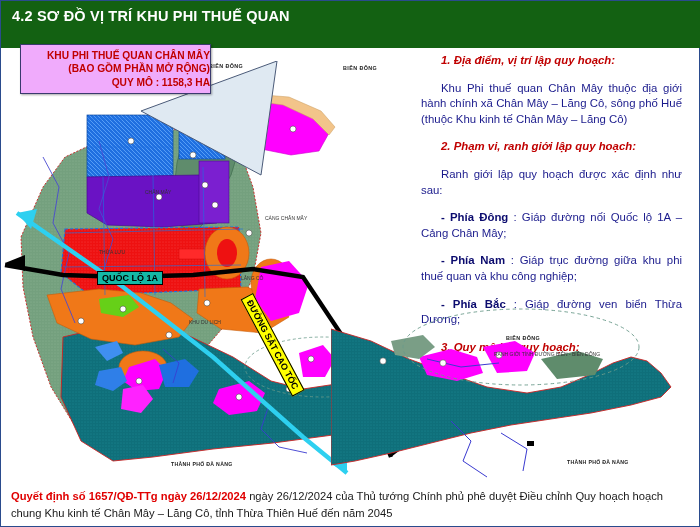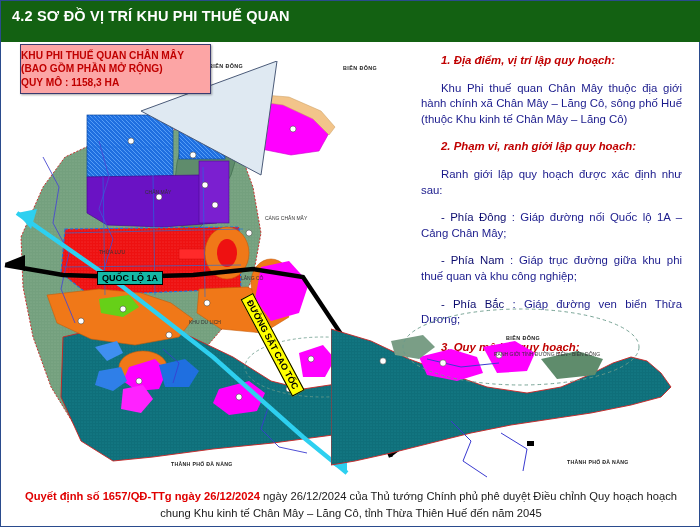--- a/index.html
+++ b/index.html
@@ -10,42 +10,42 @@
   }
   #slide{
     position:relative;width:700px;height:527px;
     background:#ffffff;
     border:1px solid #2a4b8d;
     box-sizing:border-box;
   }
 
   
   #header{
-    position:absolute;left:0;top:0;width:700px;height:41px;
+    position:absolute;left:0;top:0;width:700px;height:47px;
     background:#136112;
     box-sizing:border-box;
   }
   #header-title{
     position:absolute;left:11px;top:7px;
     color:#ffffff;font-weight:bold;font-size:14.5px;
     letter-spacing:.2px;white-space:nowrap;
   }
 
   
   #map{
     position:absolute;left:2px;top:36px;width:396px;height:455px;
     overflow:hidden;
   }
 
   
   #callout{
     position:absolute;left:19px;top:43px;width:189px;height:48px;
-    background:#fca5a5;border:1px solid #3a3a6e;
+    background:#f0abfc;border:1px solid #3a3a6e;
     box-shadow:1px 1px 2px rgba(0,0,0,.35);
-    text-align:left;z-index:40;
+    text-align:right;z-index:40;
     display:flex;flex-direction:column;justify-content:center;
   }
   #callout div{
     color:#c00000;font-weight:bold;font-size:10.2px;line-height:13.5px;
     white-space:nowrap;
   }
   #callout-leader{
     position:absolute;left:140px;top:60px;width:140px;height:120px;z-index:38;
   }
 
@@ -72,28 +72,28 @@
   }
 
   
   #panel{
     position:absolute;left:408px;top:40px;width:285px;
     font-size:11.4px;line-height:15.6px;color:#1a1a8c;
     text-align:justify;
   }
   #panel p{margin:12px;}
   .hd{color:#c00000;font-weight:bold;font-style:italic;}
-  .sub{color:#0b0b6e;font-weight:normal;}
+  .sub{color:#0b0b6e;font-weight:bold;}
   .ind{text-indent:20px;}
 
   
   #footer{
     position:absolute;left:10px;top:487px;width:680px;
     font-size:11.2px;line-height:17px;color:#1a1a1a;
-    text-align:center;
+    text-align:left;
   }
   #footer .redbold{color:#e00000;font-weight:bold;}
   #footer p{margin:0;}
 </style>
 </head>
 <body>
 
 <div id="slide">
 
   <div id="header">

